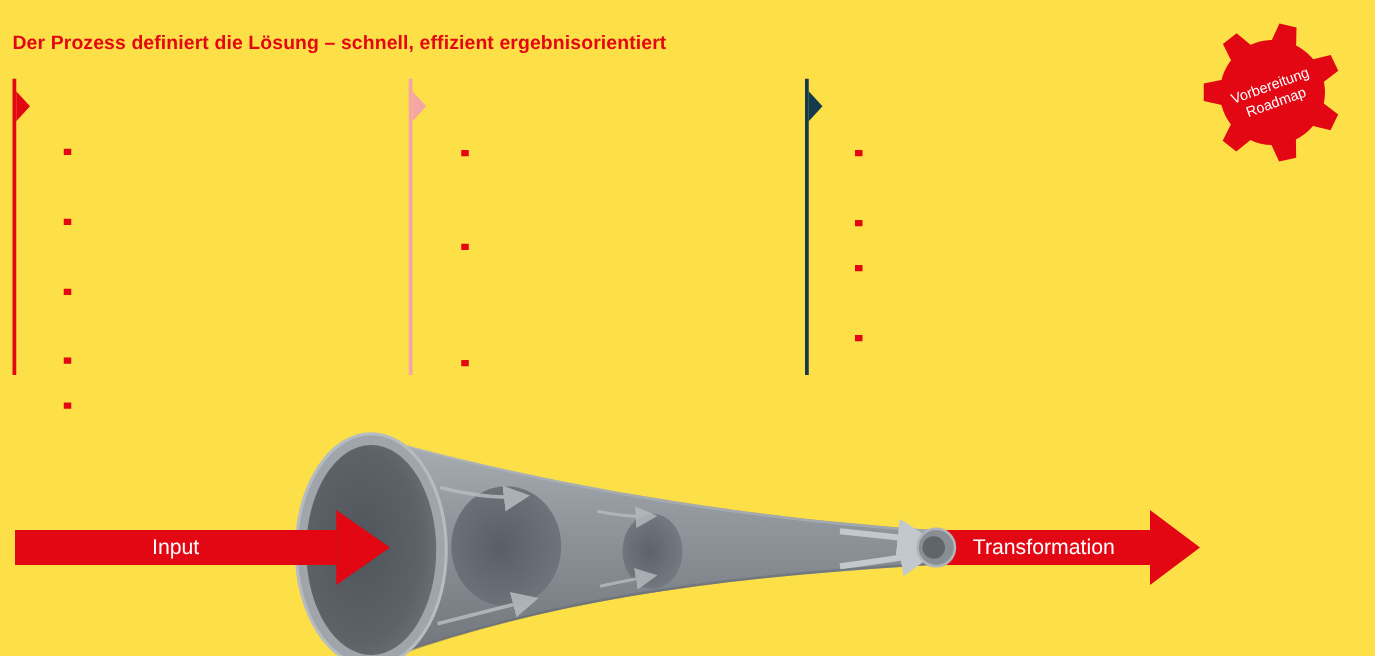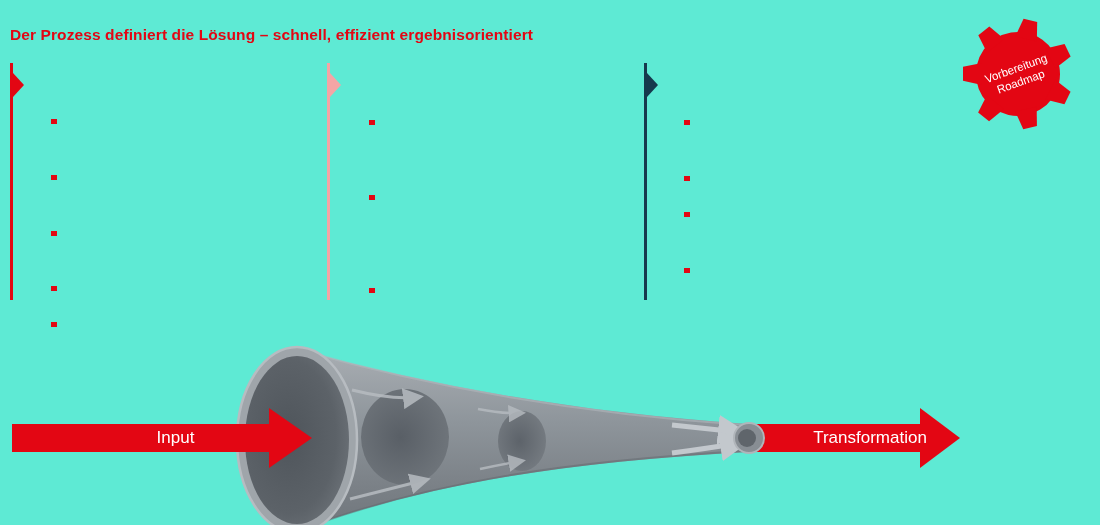--- a/index.html
+++ b/index.html
@@ -30,34 +30,34 @@
   
   .arrow{position:absolute;height:28px;background:var(--red);}
   .arrow-head{
     position:absolute;width:0;height:0;
     border-top:30px solid transparent;
     border-bottom:30px solid transparent;
     border-left:43px solid var(--red);
   }
   .arrow-label{
     position:absolute;width:100%;top:0;line-height:28px;
-    text-align:center;color:#fff;font-size:17px;margin-left:35px;
+    text-align:center;color:#fff;font-size:17px;
   }
   #arrow-input{left:12px;top:424px;width:257px;z-index:3;}
   #arrow-input .arrow-head{left:257px;top:-16px;}
   #arrow-transformation{left:750px;top:424px;width:170px;z-index:1;border-radius:8px 0 0 8px;text-decoration:underline;}
   #arrow-transformation .arrow-head{left:170px;top:-16px;border-left-width:40px;}
   #funnel-svg{position:absolute;left:0;top:0;z-index:2;pointer-events:none;}
   #gear-svg{position:absolute;left:945px;top:2px;}
   .gear-text{fill:#fff;font-size:11.5px;font-family:"Liberation Sans",sans-serif;}
 </style>
 </head>
 <body>
 
-<div class="slide" style="background: #5eead4;">
+<div class="slide" style="background: #fde047;">
 
   <h1 class="slide-title">Der Prozess definiert die Lösung – schnell, effizient ergebnisorientiert</h1>
 
   <div id="columns">
       <div class="phase-line" style="left: 10px; background: rgb(227, 6, 19);"></div>
       <div class="phase-flag" style="left: 13px; border-left-color: rgb(227, 6, 19);"></div>
       <div class="bullet-square" style="left: 51px; top: 119px;"></div>
       <div class="bullet-square" style="left: 51px; top: 175px;"></div>
       <div class="bullet-square" style="left: 51px; top: 231px;"></div>
       <div class="bullet-square" style="left: 51px; top: 286px;"></div>

